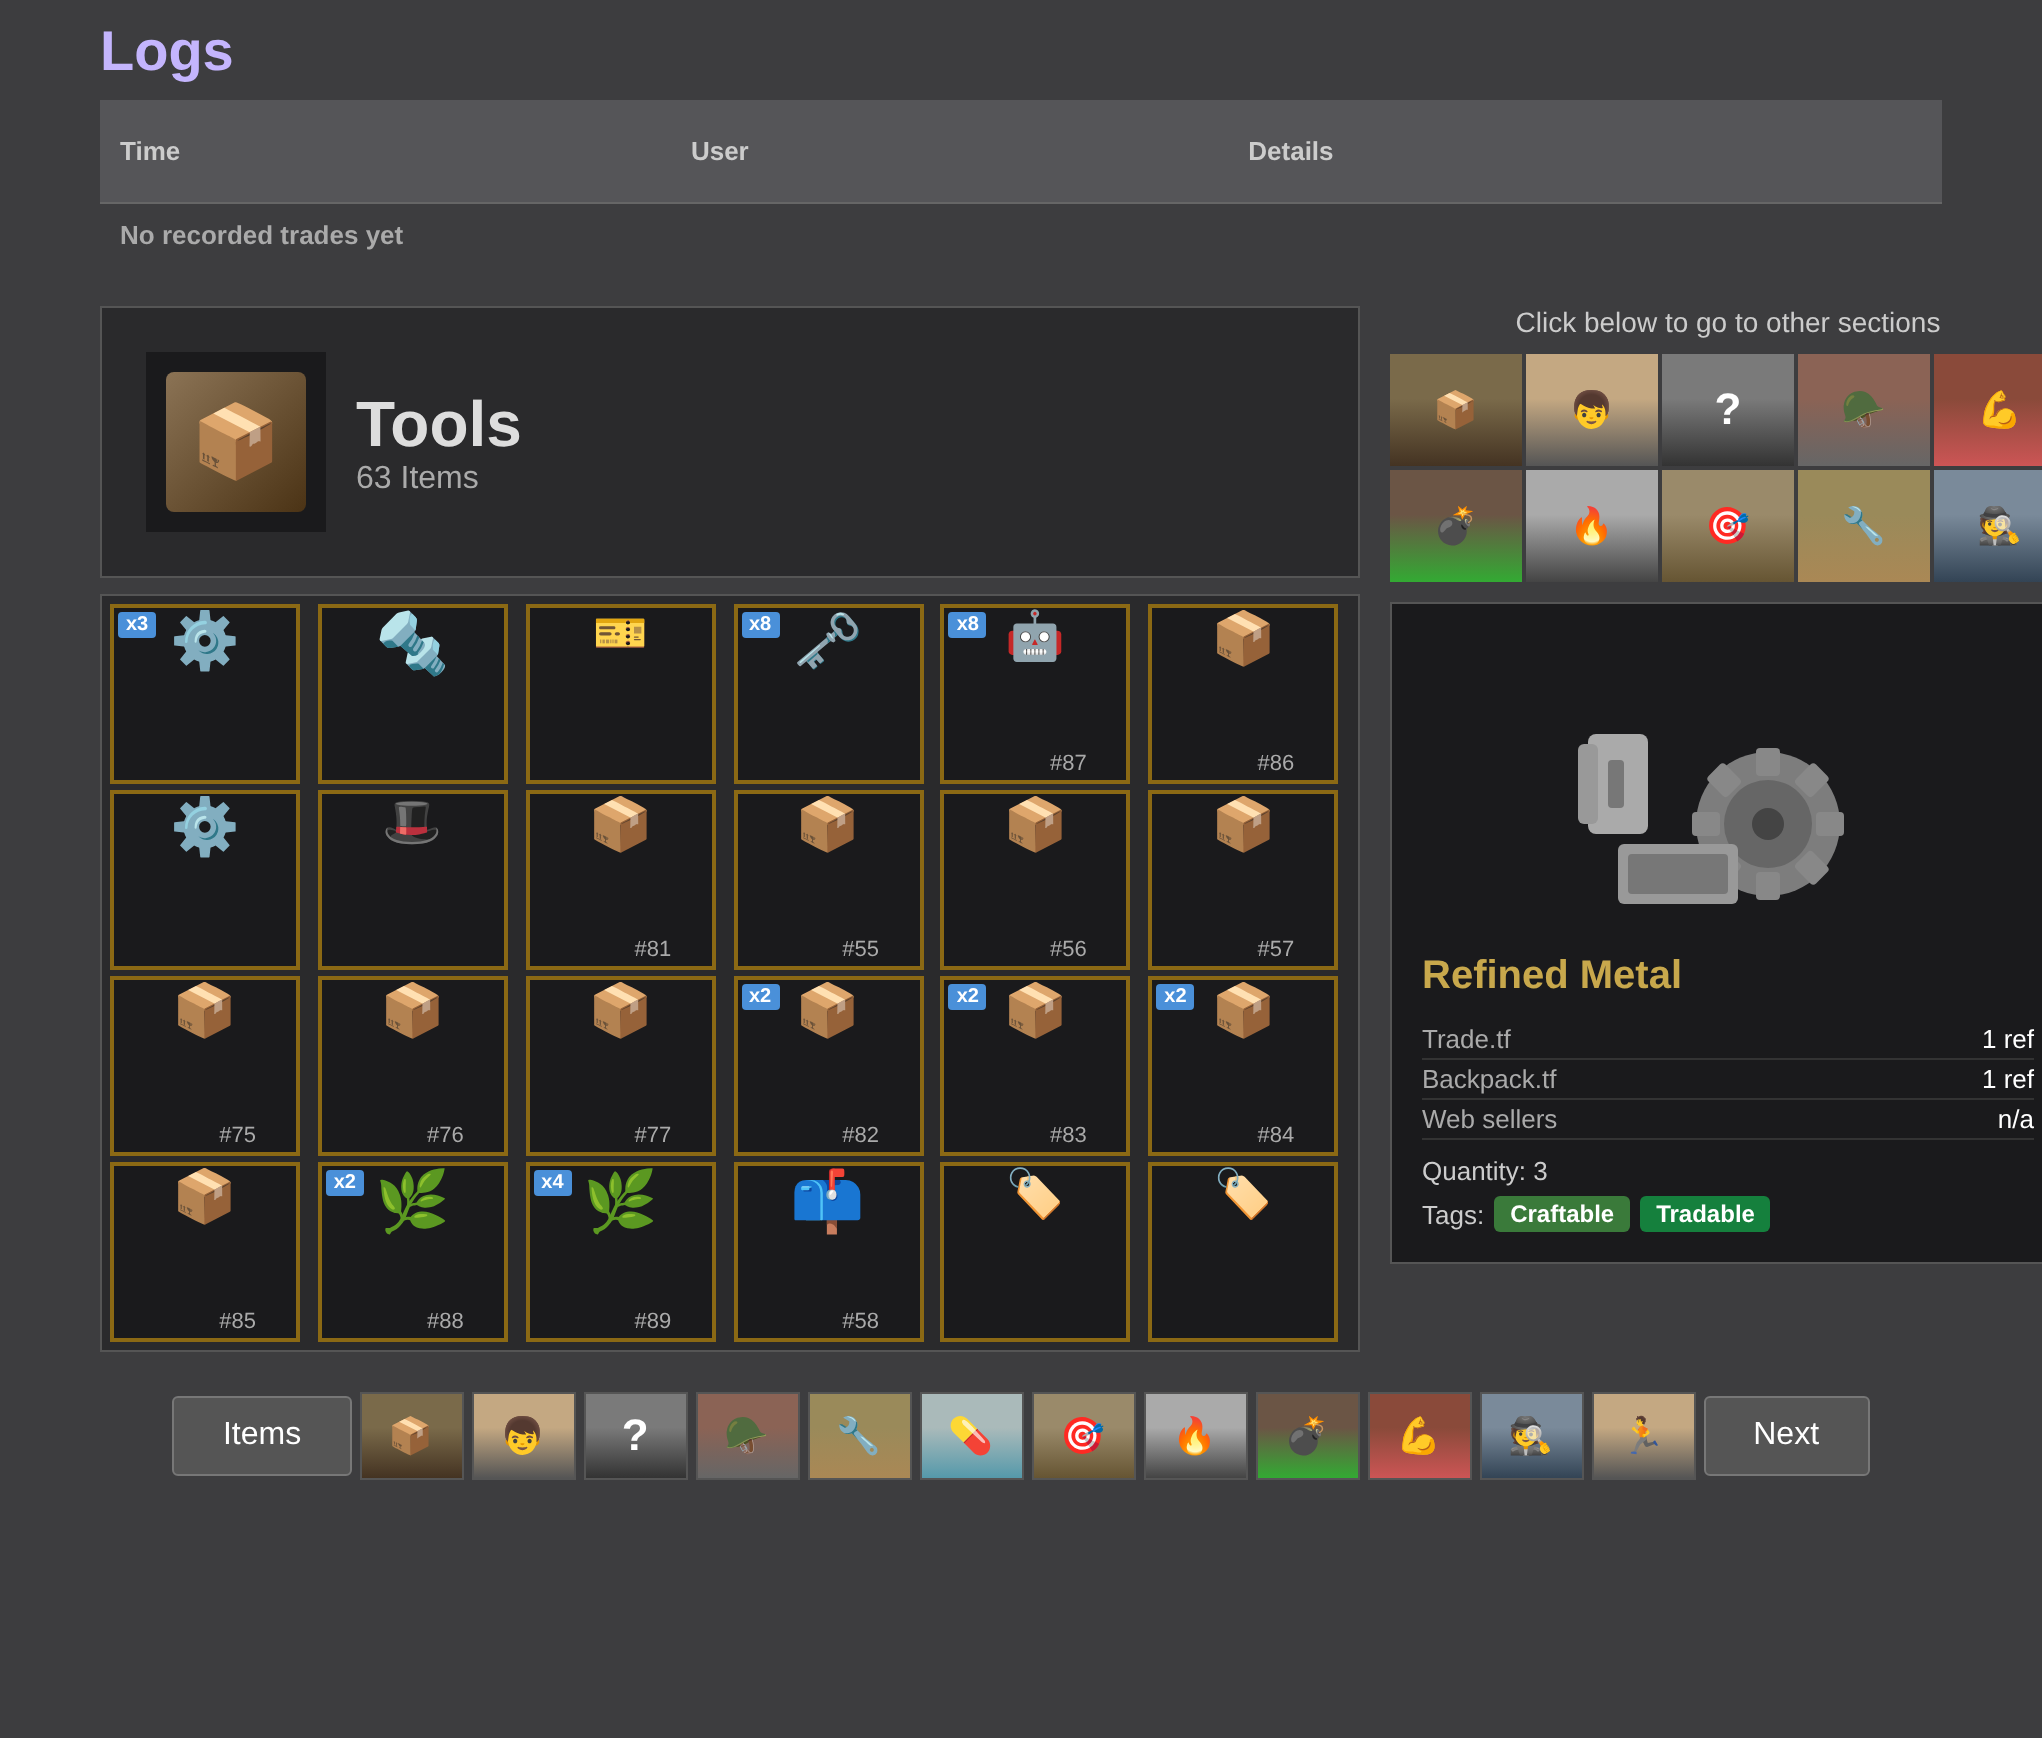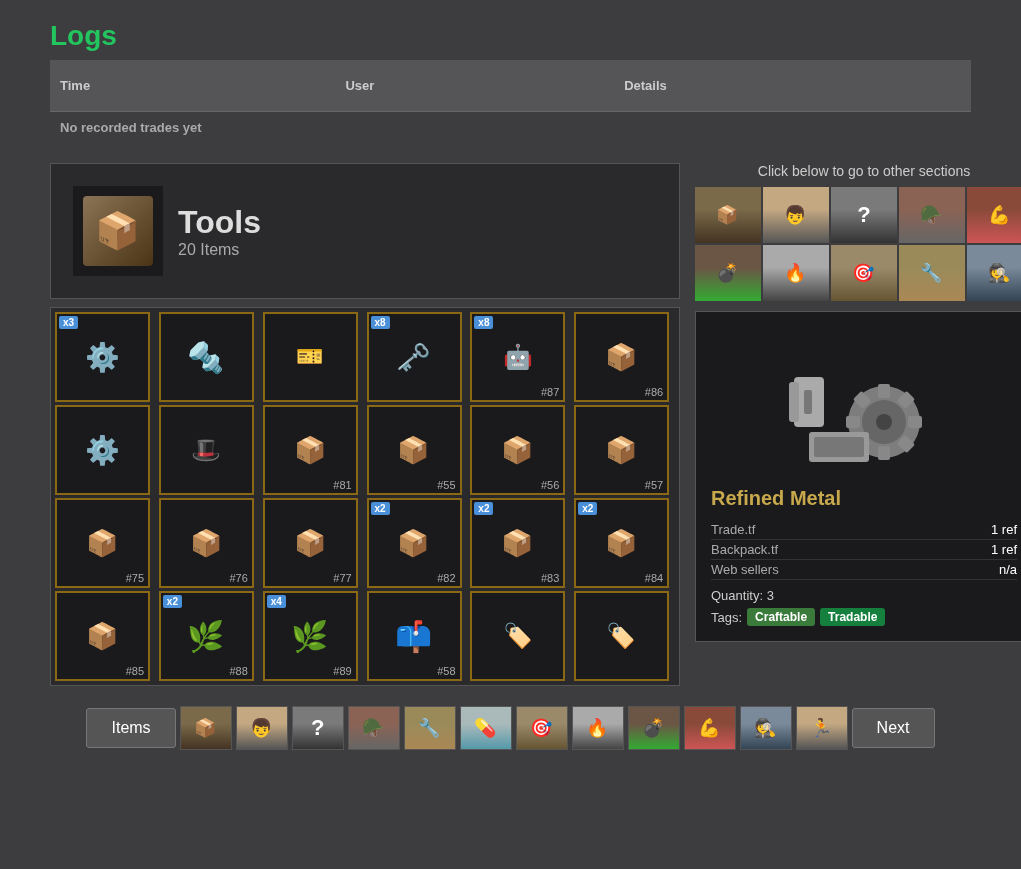--- a/index.html
+++ b/index.html
@@ -12,23 +12,22 @@
     }
 
     
     .logs-section {
       background: #3d3d3f;
       padding: 10px 50px 10px 50px;
     }
     .logs-title {
       font-size: 28px;
       font-weight: bold;
-      color: #22c55e;
+      color: #c4b5fd;
       margin-bottom: 8px;
-      margin-top: 10px;
     }
     .logs-table {
       width: 100%;
       border-collapse: collapse;
       background: #4a4a4c;
     }
     .logs-table th {
       background: #555558;
       color: #ccc;
       text-align: left;
@@ -108,41 +107,40 @@
       padding: 4px;
       border: 1px solid #555;
     }
     .item-cell {
       background: #1a1a1c;
       border: 2px solid #8B6914;
       position: relative;
       width: 95px;
       height: 90px;
       display: flex;
-      align-items: center;
       justify-content: center;
       cursor: pointer;
       overflow: hidden;
     }
     .item-badge {
       position: absolute;
       top: 2px;
       left: 2px;
       background: #4a90d9;
       color: #fff;
       font-size: 10px;
       font-weight: bold;
       padding: 1px 4px;
       border-radius: 2px;
       z-index: 2;
     }
     .item-number {
       position: absolute;
       bottom: 2px;
-      right: 4px;
+      right: 20px;
       color: #aaa;
       font-size: 11px;
     }
     .item-icon {
       font-size: 30px;
       text-align: center;
     }
 
     
     .right-panel {
@@ -322,21 +320,21 @@
 <div class="main-content">
 
   <div class="left-panel">
 
     <div class="tools-header">
       <div class="tools-icon">
         <div class="tools-icon-inner"></div>
       </div>
       <div class="tools-title-block">
         <h2>Tools</h2>
-        <p>20 Items</p>
+        <p>63 Items</p>
       </div>
     </div>
 
     <div class="items-grid">
 
       <div class="item-cell">
         <span class="item-badge">x3</span>
         <span class="item-icon gear-icon">⚙️</span>
       </div>
       <div class="item-cell">

